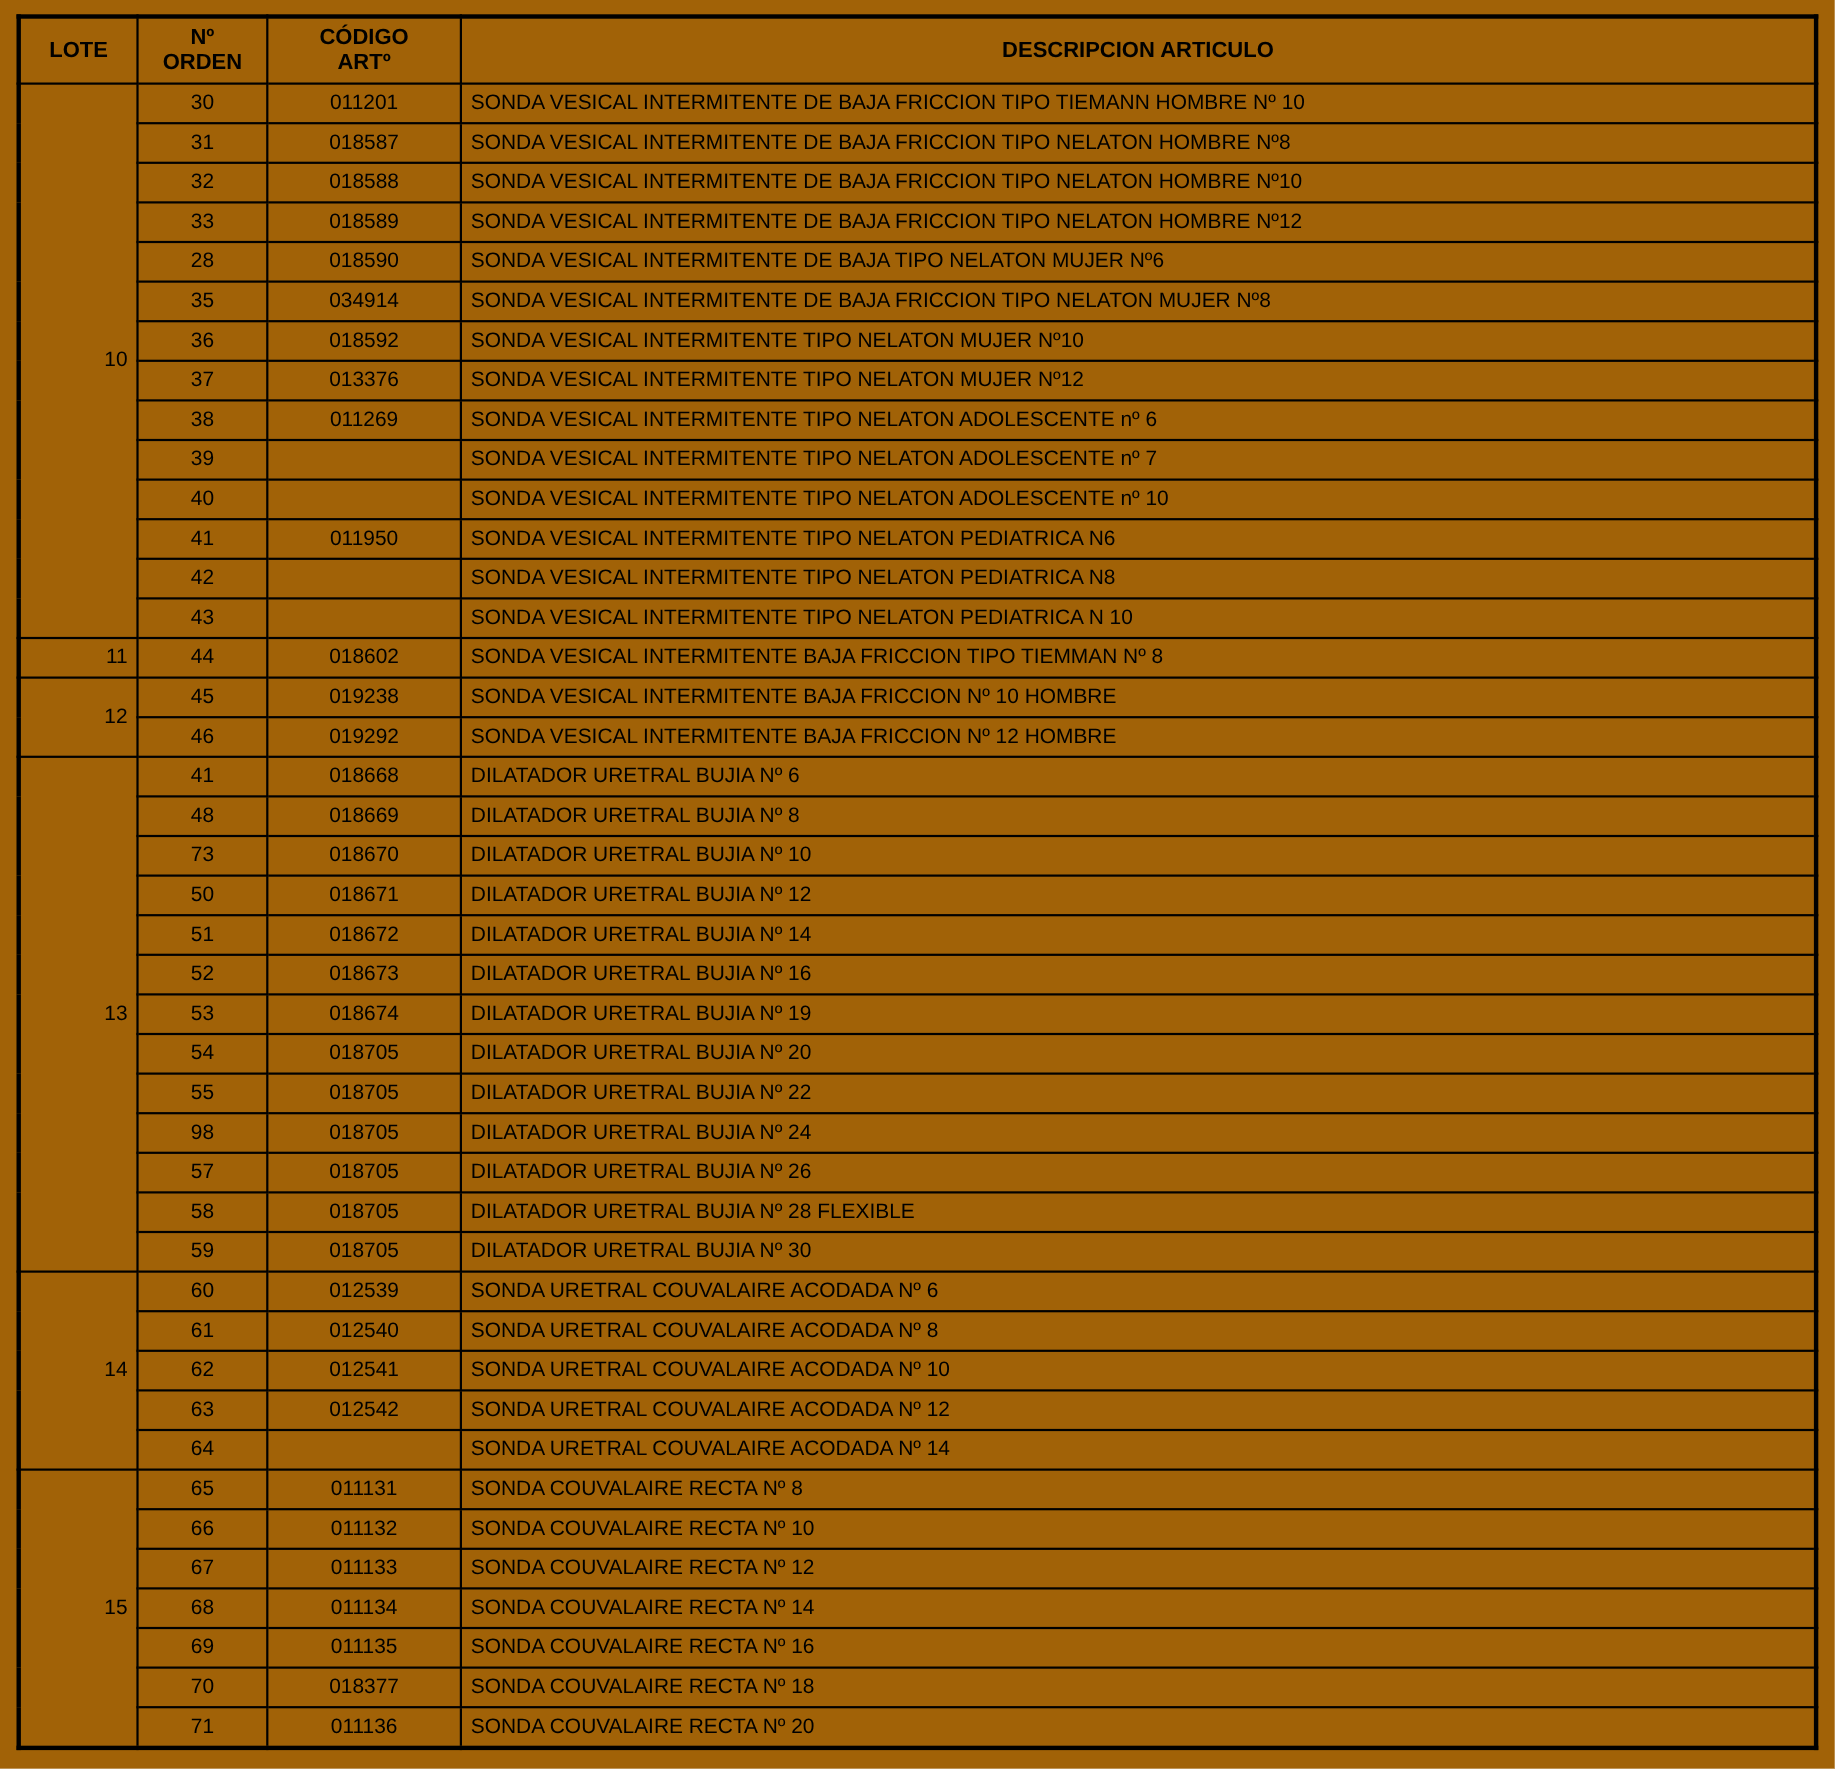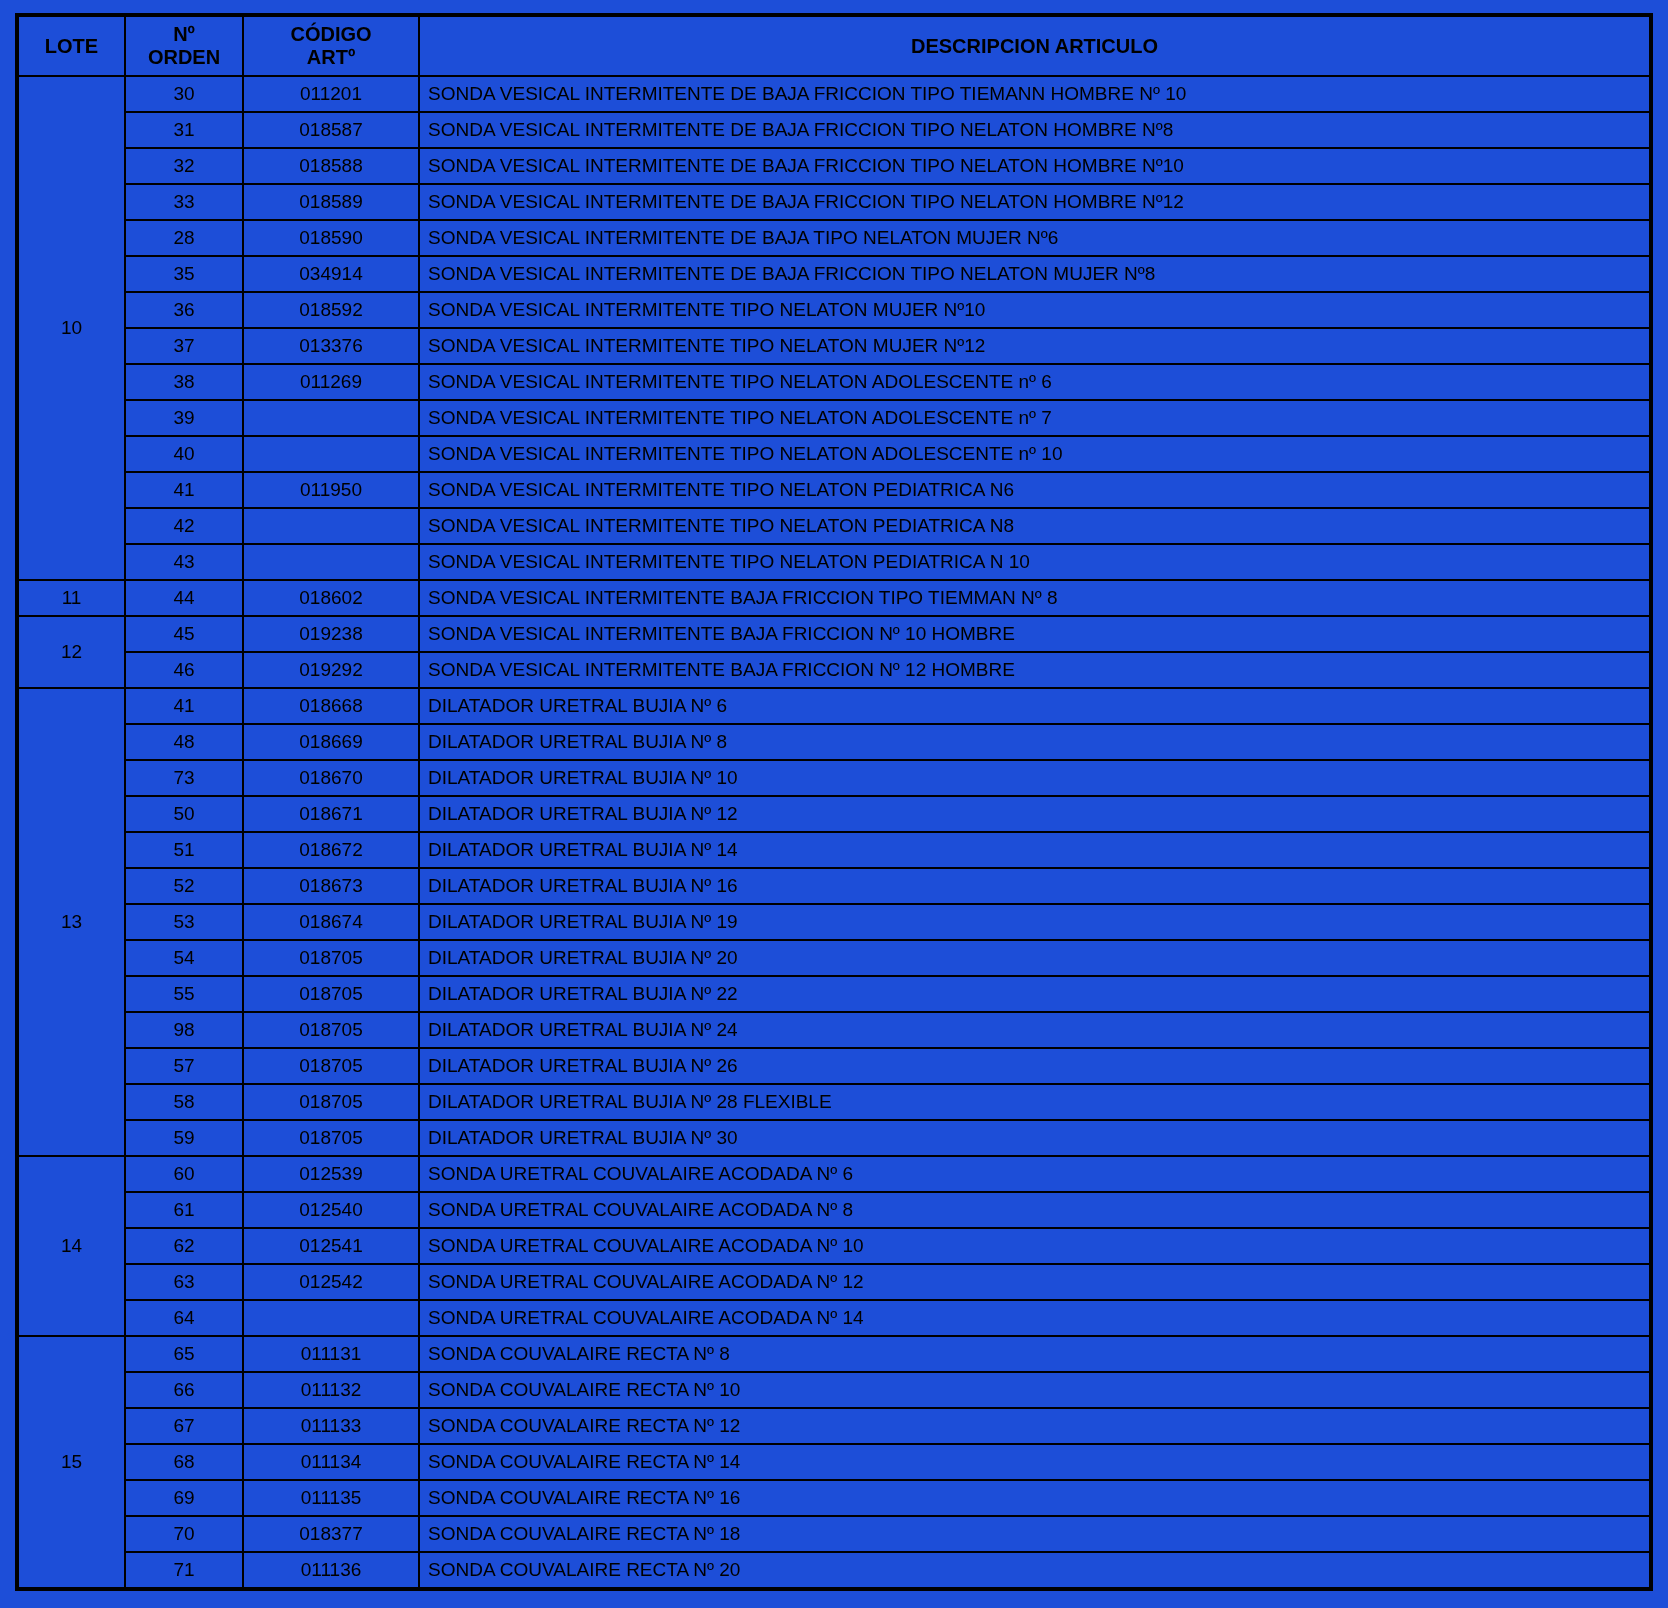--- a/index.html
+++ b/index.html
@@ -5,21 +5,21 @@
   html, body {
     margin: 0;
     padding: 0;
     background: #ffffff;
   }
   .page {
     width: 1668px;
     height: 1608px;
     box-sizing: border-box;
     padding: 13px 15px;
-    background: #1d4ed8;
+    background: #a16207;
     font-family: "Liberation Sans", sans-serif;
     color: #000000;
   }
   table.articles {
     border-collapse: collapse;
     width: 100%;
     table-layout: fixed;
     border: 4px solid #000000;
   }
   table.articles th,
@@ -38,21 +38,21 @@
     padding: 2px 4px;
   }
   table.articles td {
     height: 34px;
     font-size: 19px;
     vertical-align: middle;
     padding: 0 8px;
     white-space: nowrap;
   }
   td.c-lote {
-    text-align: center;
+    text-align: right;
     vertical-align: top;
     padding-top: 7px;
     font-size: 19px;
   }
   td.c-orden, td.c-codigo {
     text-align: center;
   }
   td.c-desc {
     text-align: left;
     padding-left: 12px;

